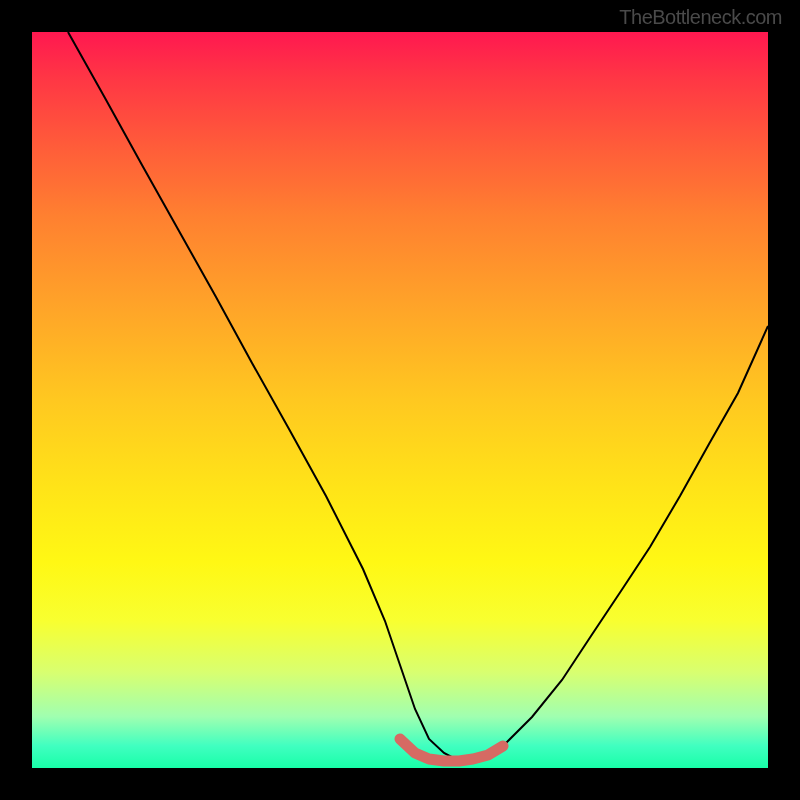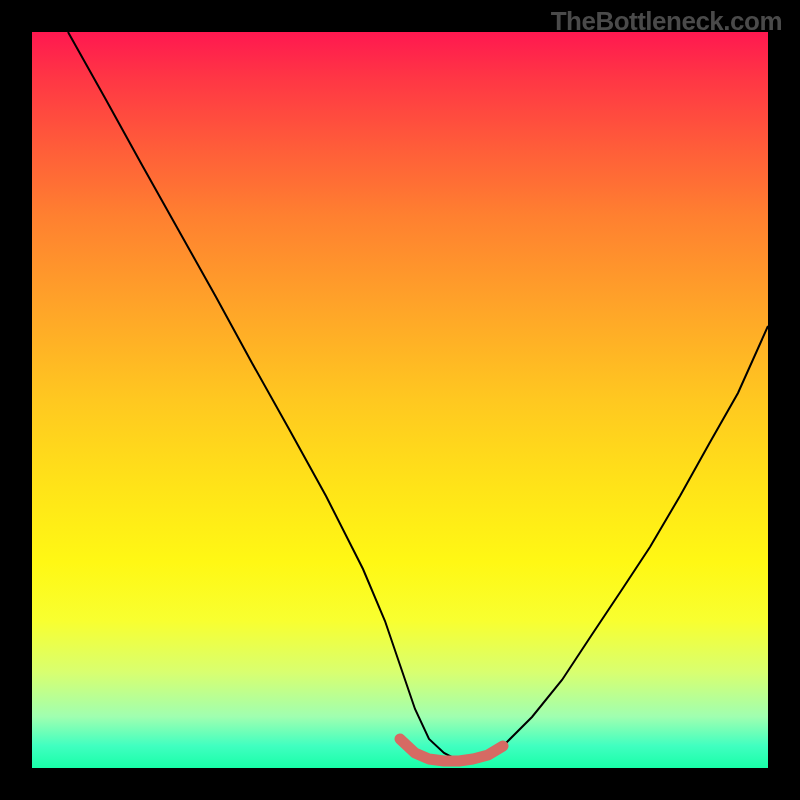--- a/index.html
+++ b/index.html
@@ -9,22 +9,22 @@
     height: 800px;
     background: #000;
     position: relative;
     font-family: Arial, sans-serif;
   }
   .watermark {
     position: absolute;
     top: 6px;
     right: 18px;
     color: #4a4a4a;
-    font-size: 26px;
-    font-weight: bold;
+    font-size: 20px;
+    font-weight: normal;
     letter-spacing: -0.5px;
   }
   .plot-area {
     position: absolute;
     left: 32px;
     top: 32px;
     width: 736px;
     height: 736px;
     background: linear-gradient(to bottom,
       #ff1850 0%,

